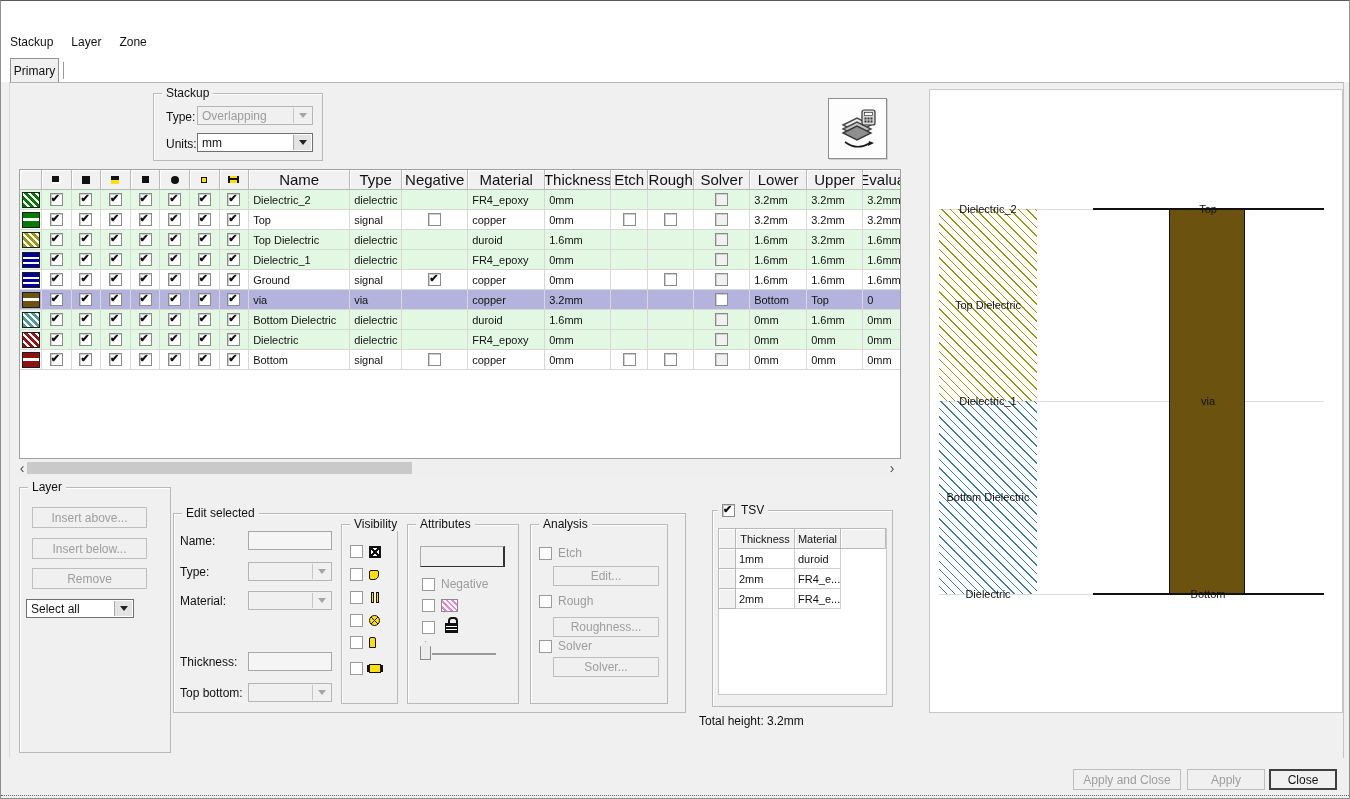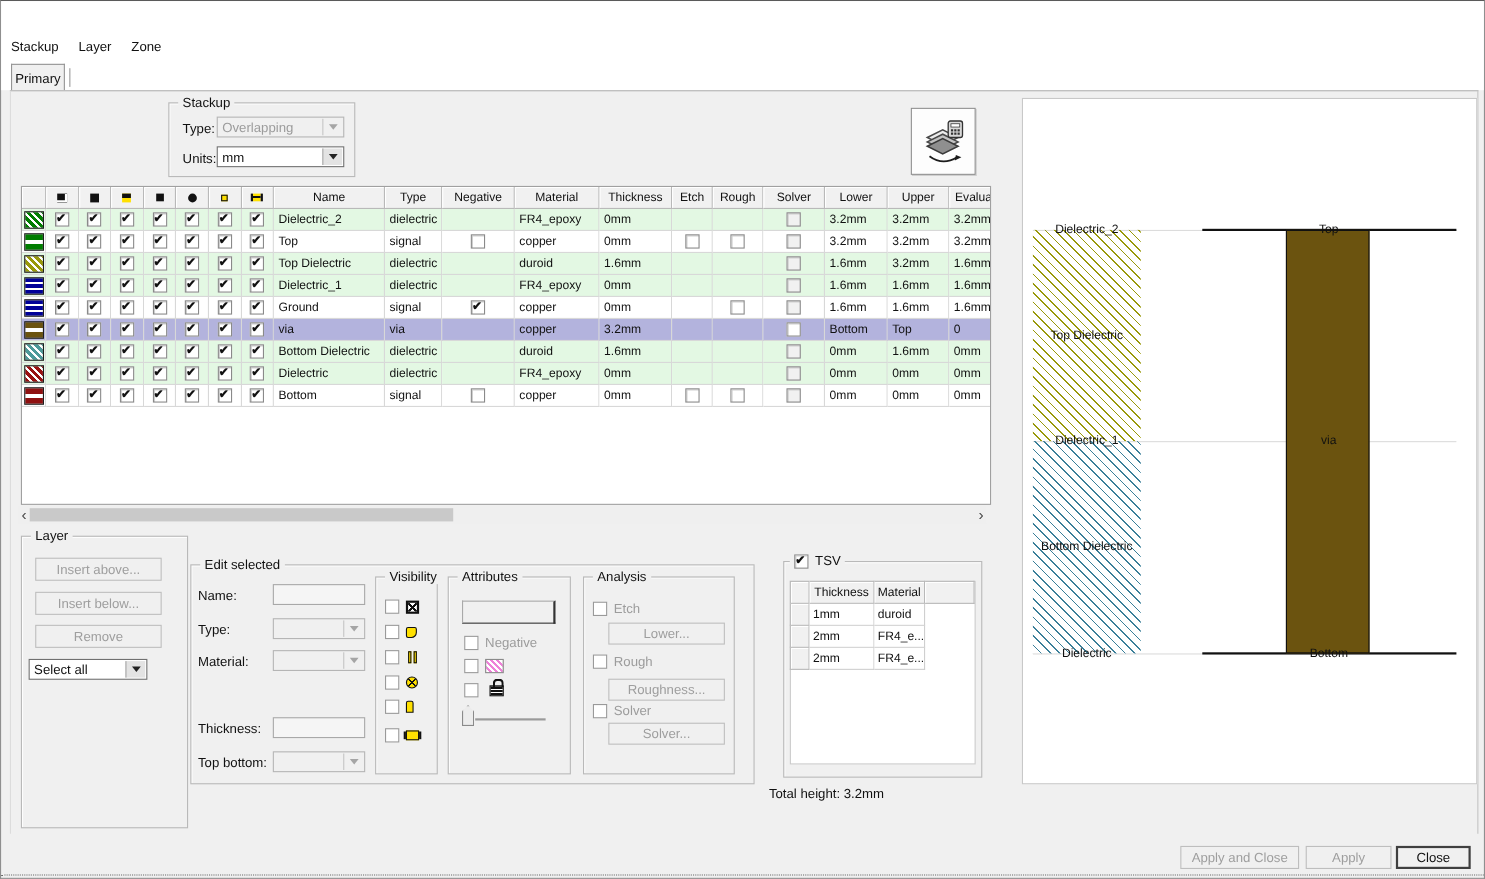--- a/index.html
+++ b/index.html
@@ -39,21 +39,21 @@
   .cb.checked::after{content:"✔";position:absolute;left:0px;top:-2px;font-size:11px;font-weight:700;color:#111;}
   .cb.gray{background:#f1f1f1;}
   .cb.flat{box-shadow:none;border-color:#9a9a9a;}
   
   .ltable{position:absolute;left:18px;top:168px;width:882px;height:290px;background:#fff;
           border:1px solid #a0a0a0;box-sizing:border-box;overflow:hidden;font-size:11px;}
   .trow{display:grid;height:20px;}
   .tc{border-right:1px solid #d8d8d8;border-bottom:1px solid #d8d8d8;display:flex;align-items:center;padding-left:4px;box-sizing:border-box;overflow:hidden;white-space:nowrap;}
   .tc.c{justify-content:center;padding-left:0;}
   .th{background:#f1f1f1;border-right:1px solid #b9b9b9;border-bottom:1px solid #b9b9b9;
-      box-shadow:inset 1px 1px 0 #ffffff;display:flex;align-items:center;justify-content:center;padding:0;font-size:11px;overflow:hidden;}
+      box-shadow:inset 1px 1px 0 #ffffff;display:flex;align-items:center;justify-content:center;padding:0;font-size:15px;overflow:hidden;}
   .bg-green{background:#e3f8e3;}
   .bg-white{background:#fff;}
   .bg-sel{background:#b3b3dd;}
   .sw{width:18px;height:16px;border:1px solid #1d1d1d;box-sizing:border-box;}
   .sw-green-hatch{background:repeating-linear-gradient(45deg,#007d00 0 3px,#fff 3px 5px);}
   .sw-green-signal{background:linear-gradient(to bottom,#007d00 0 37%,#fff 37% 60%,#007d00 60% 100%);}
   .sw-olive-hatch{background:repeating-linear-gradient(45deg,#99990a 0 3px,#fff 3px 5px);}
   .sw-navy-stripes{background:linear-gradient(to bottom,#000099 0 26%,#fff 26% 40%,#000099 40% 66%,#fff 66% 79%,#000099 79% 100%);}
   .sw-brown-signal{background:linear-gradient(to bottom,#6b530f 0 37%,#fff 37% 60%,#6b530f 60% 100%);}
   .sw-teal-hatch{background:repeating-linear-gradient(45deg,#4d9999 0 3px,#fff 3px 5px);}
@@ -658,21 +658,21 @@
       <div class="slidertrack" style="position:absolute;left:24px;top:128px;width:64px;"></div>
     </div>
 
     <div class="group" style="left:356px;top:10px;width:136px;height:178px;">
       <span class="gtitle">Analysis</span>
       <div id="analysisitems">
           <div class="rrow" style="left: 8px; top: 21px;">
             <span class="cb flat"></span>
             <span class="lbl dis" style="position: static;">Etch</span>
           </div>
-          <div class="btn dis" style="left: 22px; top: 41px; width: 106px; height: 20px;">Lower...</div>
+          <div class="btn dis" style="left: 22px; top: 41px; width: 106px; height: 20px;">Edit...</div>
           <div class="rrow" style="left: 8px; top: 69px;">
             <span class="cb flat"></span>
             <span class="lbl dis" style="position: static;">Rough</span>
           </div>
           <div class="btn dis" style="left: 22px; top: 92px; width: 106px; height: 20px;">Roughness...</div>
           <div class="rrow" style="left: 8px; top: 114px;">
             <span class="cb flat"></span>
             <span class="lbl dis" style="position: static;">Solver</span>
           </div>
           <div class="btn dis" style="left: 22px; top: 132px; width: 106px; height: 20px;">Solver...</div>

